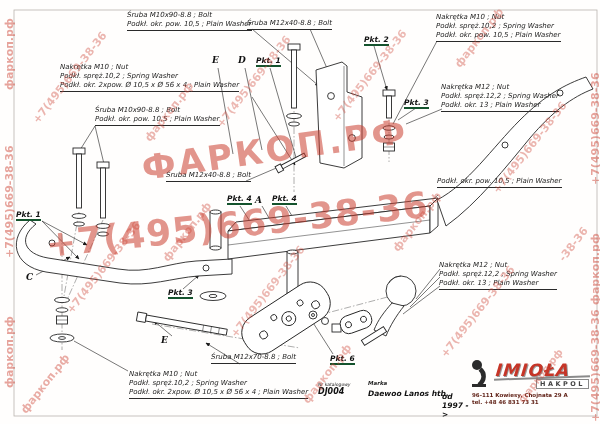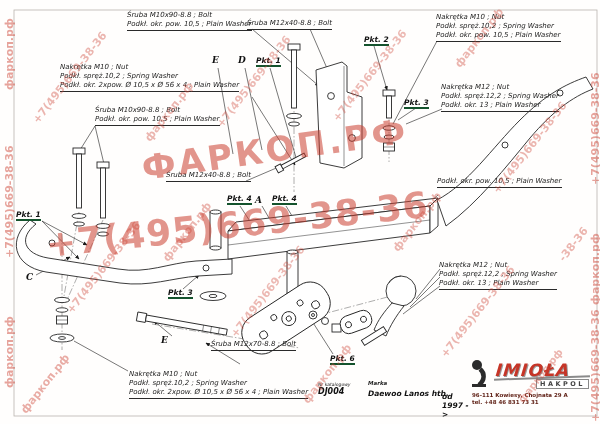--- a/index.html
+++ b/index.html
@@ -244,21 +244,21 @@
         <div class="callout-line underlined">Podkł. okr. 13 ; Plain Washer</div>
       </div>
       <div class="callout" style="left: 437px; top: 177px;">
         <div class="callout-line underlined">Podkł. okr. pow. 10,5 ; Plain Washer</div>
       </div>
       <div class="callout" style="left: 439px; top: 261px;">
         <div class="callout-line">Nakrętka  M12 ; Nut</div>
         <div class="callout-line">Podkł. spręż.12,2 ;  Spring Washer</div>
         <div class="callout-line underlined">Podkł. okr. 13 ; Plain Washer</div>
       </div>
-      <div class="callout" style="left: 211px; top: 340px;">
+      <div class="callout" style="left: 211px; top: 353px;">
         <div class="callout-line underlined">Śruba M12x70-8.8 ;  Bolt</div>
       </div>
       <div class="callout" style="left: 129px; top: 370px;">
         <div class="callout-line">Nakrętka  M10 ; Nut</div>
         <div class="callout-line">Podkł. spręż.10,2 ;  Spring Washer</div>
         <div class="callout-line underlined">Podkł. okr. 2xpow.  Ø 10,5 x  Ø 56 x 4 ; Plain Washer</div>
       </div>
     </div>
   <div id="label-layer">
       <span class="pt" style="left: 256px; top: 56px;">Pkt. 1</span>

